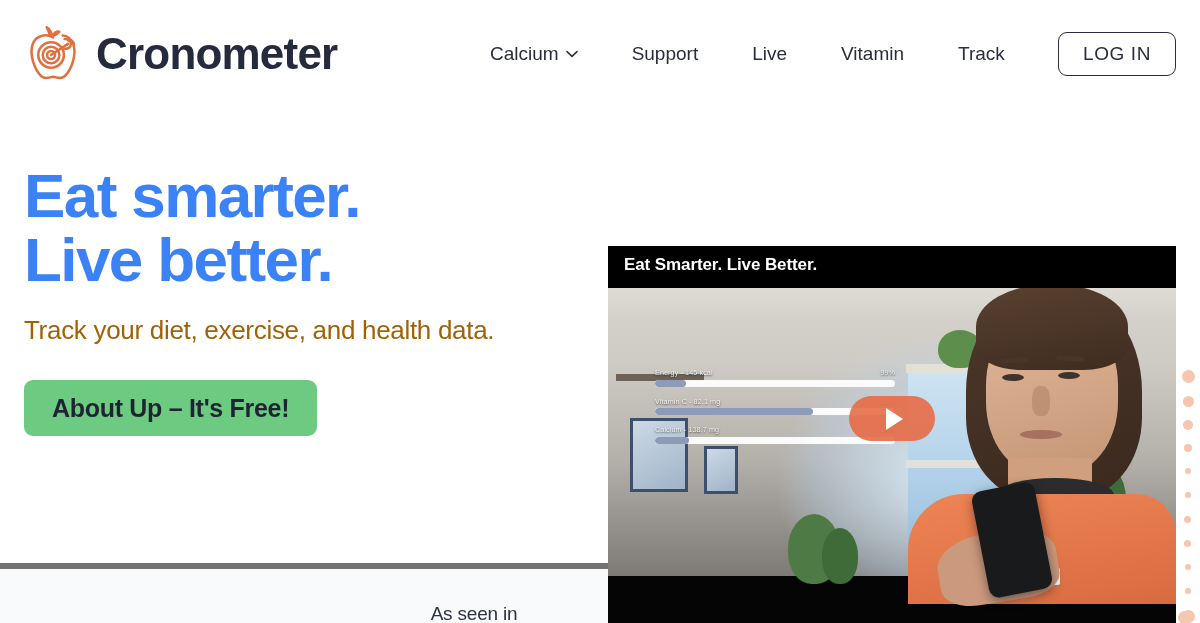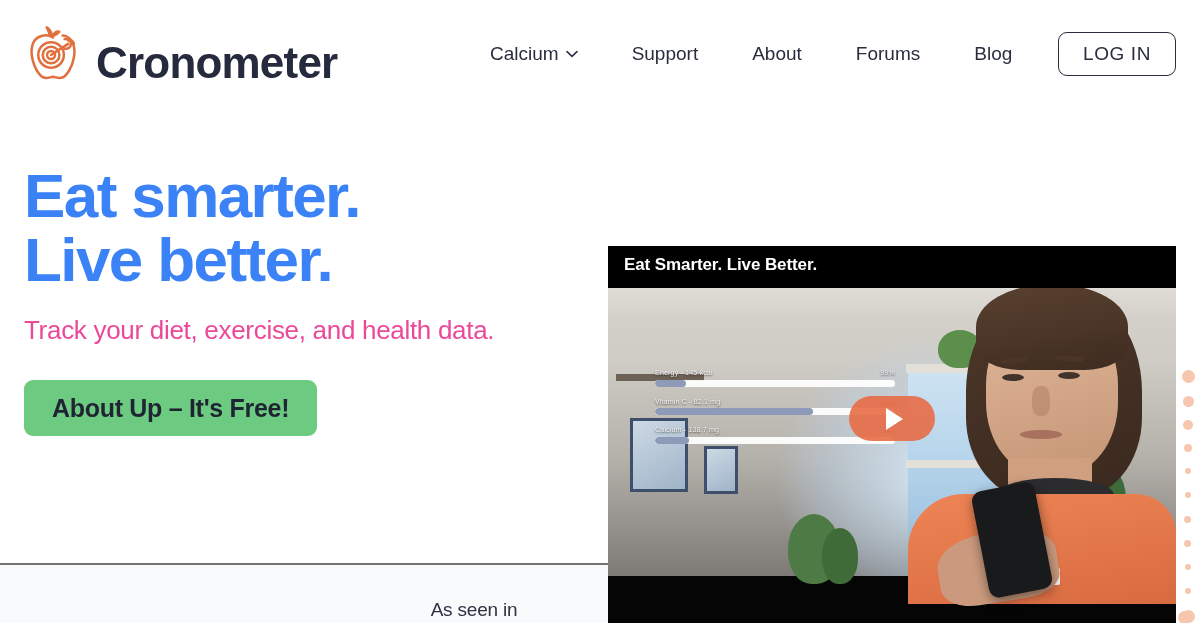--- a/index.html
+++ b/index.html
@@ -10,21 +10,21 @@
     color:#2a2d3e;
     -webkit-font-smoothing:antialiased;
   }
   .page { position:relative; width:1200px; height:623px; }
 
   
   .header {
     position:absolute; top:0; left:0; width:1200px; height:108px;
     display:flex; align-items:center; background:#fff; z-index:20;
   }
-  .brand { display:flex; align-items:flex-end; margin-left:22px; gap:12px; cursor:pointer; }
+  .brand { display:flex; align-items:center; margin-left:22px; gap:12px; cursor:pointer; }
   .brand-mark { width:62px; height:62px; flex:none; }
   .brand-name {
     font-size:44px; font-weight:bold; letter-spacing:-0.8px;
     color:#262a3d; line-height:1;
   }
   .nav {
     position:absolute; left:490px; top:0; height:108px;
     display:flex; align-items:center; gap:0;
   }
   .nav-item {
@@ -44,21 +44,21 @@
 
   
   .hero { position:absolute; top:108px; left:0; width:1200px; height:455px; background:#fff; }
   .hero-copy { position:absolute; left:24px; top:56px; width:540px; }
   .headline {
     font-size:62px; font-weight:bold; line-height:1.03;
     letter-spacing:-1.6px; color:#3b82f6;
   }
   .headline .l2 { display:block; }
   .subhead {
-    margin-top:22px; font-size:26px; color:#ec4899;
+    margin-top:22px; font-size:26px; color:#a16207;
     letter-spacing:-0.3px; line-height:1.25;
   }
   .cta {
     margin-top:34px; display:inline-flex; align-items:center; justify-content:center;
     height:56px; padding:0 28px; border:none; border-radius:9px;
     background:#6dcb81; color:#1f2433;
     font-family:"Liberation Sans", sans-serif;
     font-size:25px; font-weight:bold; letter-spacing:-0.3px; cursor:pointer;
   }
 
@@ -179,21 +179,21 @@
   .play-tri {
     width:0; height:0; margin-left:4px;
     border-left:17px solid #fff;
     border-top:11px solid transparent;
     border-bottom:11px solid transparent;
   }
 
   
   .asseen {
     position:absolute; left:0; top:563px; width:948px; height:60px;
-    background:#f8fafc; border-top:2px solid #737373;
+    background:#f8fafc; border-top:6px solid #737373;
   }
   .asseen-label {
     position:absolute; left:0; right:0; top:34px; text-align:center;
     font-size:19px; color:#2f3242; letter-spacing:-0.2px;
   }
 </style>
 </head>
 <body>
 
 <div class="page">
@@ -222,27 +222,27 @@
       <div class="nav-item">
         <span>Calcium</span>
         <svg class="chev" viewBox="0 0 12 8">
           <path d="M1 1.6 L6 6.4 L11 1.6" fill="none" stroke="#2a2d3e" stroke-width="1.5" stroke-linecap="round" stroke-linejoin="round"></path>
         </svg>
       </div>
       <div class="nav-item">
         <span>Support</span>
       </div>
       <div class="nav-item">
-        <span>About</span>
-      </div>
-      <div class="nav-item">
-        <span>Forums</span>
-      </div>
-      <div class="nav-item">
-        <span>Blog</span>
+        <span>Live</span>
+      </div>
+      <div class="nav-item">
+        <span>Vitamin</span>
+      </div>
+      <div class="nav-item">
+        <span>Track</span>
       </div>
     </nav>
 
     <button class="login-btn">LOG IN</button>
   </header>
 
   <section class="hero">
 
     <div class="hero-copy">
       <h1 class="headline">

